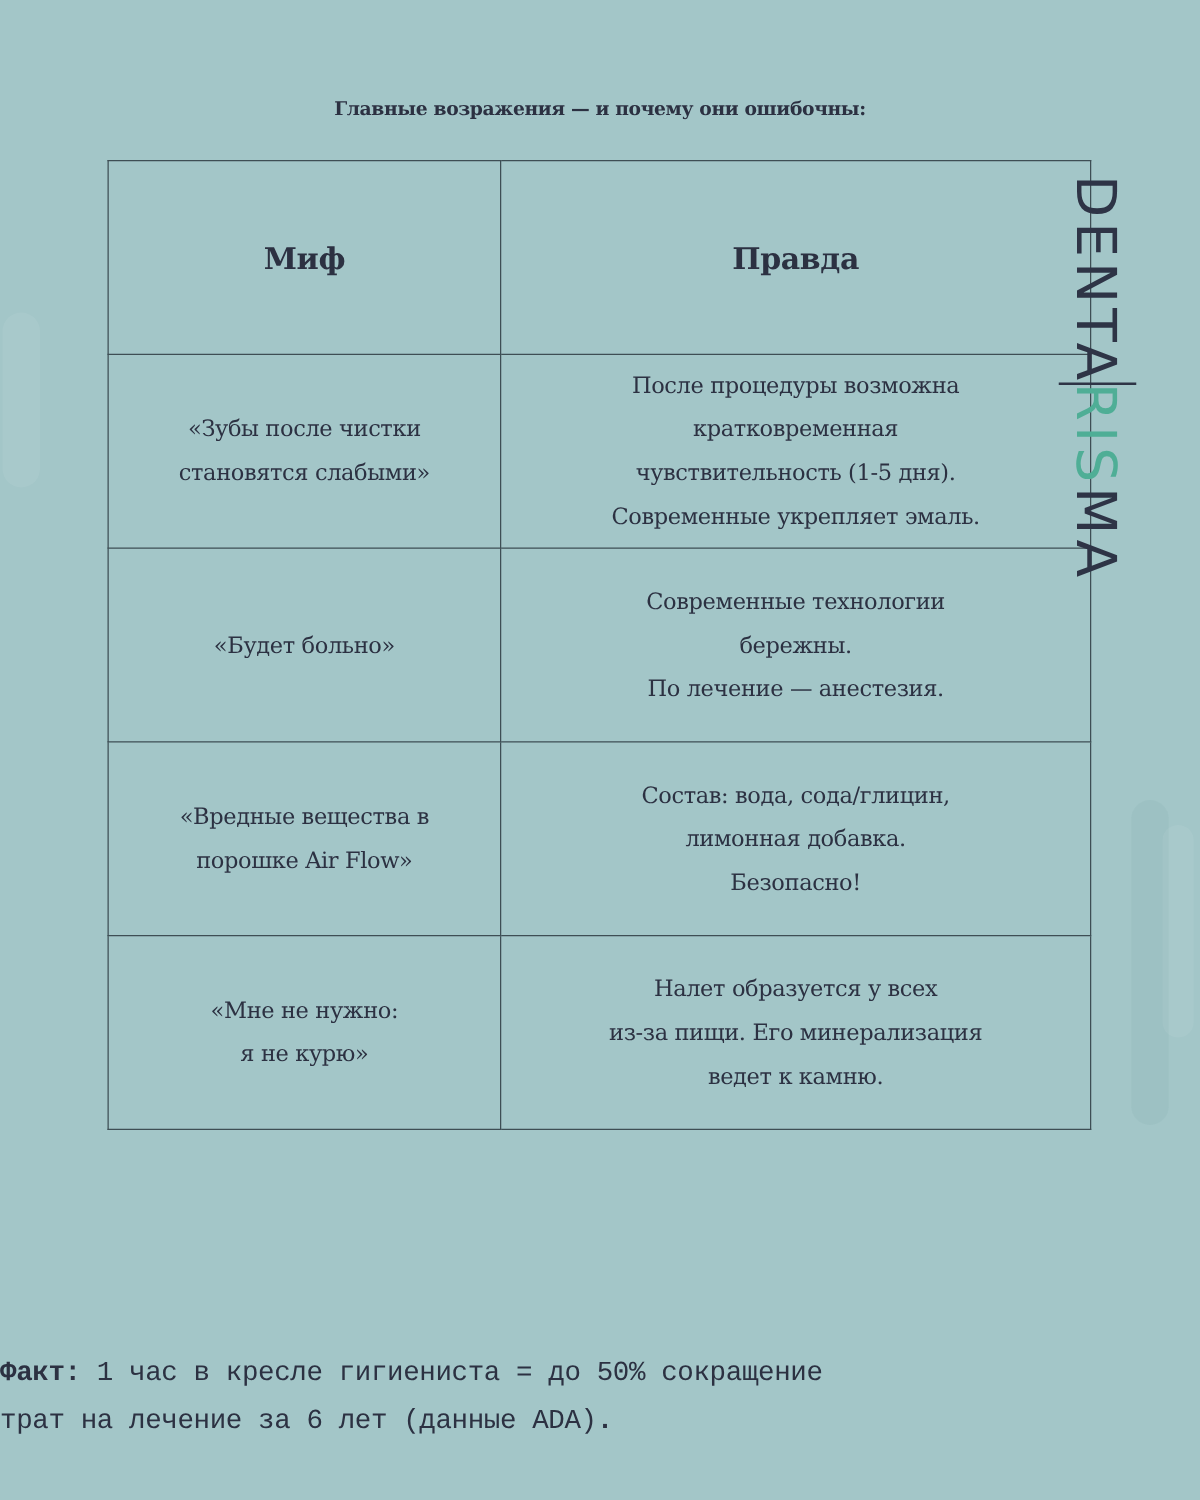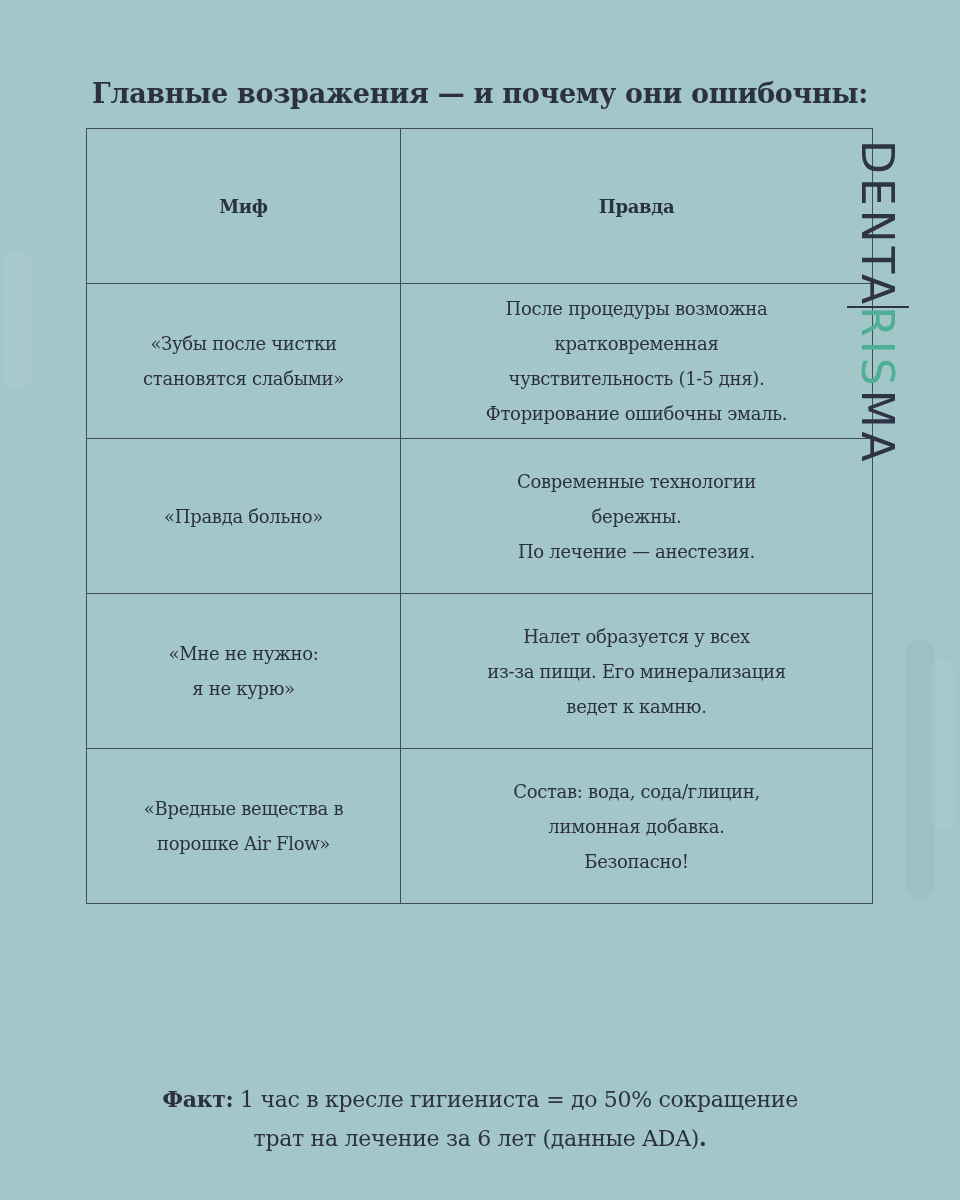--- a/index.html
+++ b/index.html
@@ -8,45 +8,45 @@
       background: #a3c6c8;
       font-family: "DejaVu Serif", "Liberation Serif", serif;
       color: #2c3142;
     }
     .texture {
       position: absolute; border-radius: 40px; background: rgba(255,255,255,0.06);
     }
     .texture.dark { background: rgba(60,110,115,0.05); }
     .title {
       position: absolute; left: 0; top: 78px; width: 960px; text-align: center;
-      font-family: "DejaVu Serif", serif; font-weight: bold; font-size: 27px;
+      font-family: "DejaVu Serif", serif; font-weight: bold; font-size: 15px;
       letter-spacing: -0.3px; color: #2c3142;
     }
     table.myths {
       position: absolute; left: 86px; top: 128px; width: 786px;
       border-collapse: collapse; table-layout: fixed;
     }
     table.myths td, table.myths th {
       border: 1.5px solid #3e4e54; height: 154px; text-align: center; vertical-align: middle;
       padding: 0 12px; font-size: 18px; line-height: 35px; font-weight: normal;
       letter-spacing: -0.3px; color: #2c3142;
     }
-    table.myths th { font-weight: bold; font-size: 18px; }
+    table.myths th { font-weight: bold; font-size: 24px; }
     col.c1 { width: 314px; } col.c2 { width: 472px; }
     .line { display: block; white-space: nowrap; }
     .logo {
       position: absolute; left: 905px; top: 140px; transform-origin: 0 0; transform: rotate(90deg);
       font-family: "DejaVu Sans", "Liberation Sans", sans-serif; font-size: 44px;
       letter-spacing: 4px; white-space: nowrap; line-height: 36px; color: #2e3446; font-weight: normal;
     }
     .logo .accent { color: #4fae96; }
     .logo .bar { display: inline-block; width: 2px; height: 62px; background: #2e3446; vertical-align: middle; margin: 0 -2px 0 -2px; position: relative; top: -4px; }
     .fact {
-      position: absolute; left: 0; top: 1080px; width: 960px; text-align: center;
-      font-size: 22px; line-height: 38px; letter-spacing: -0.3px; color: #2c3142;
+      position: absolute; left: 0; top: 1080px; width: 960px; text-align: left;
+      font-size: 22px; line-height: 38px; letter-spacing: -0.3px; color: #2c3142; font-family: Liberation Mono, monospace;
     }
     .fact b { font-weight: bold; }
   </style>
 </head>
 <body>
 
 <div class="texture" style="left:2px;top:250px;width:30px;height:140px;"></div>
 <div class="texture dark" style="left:905px;top:640px;width:30px;height:260px;"></div>
 <div class="texture" style="left:930px;top:660px;width:25px;height:170px;"></div>
 
@@ -66,53 +66,53 @@
   <tbody>
     <tr>
       <td>
           <span class="line">«Зубы после чистки</span>
           <span class="line">становятся слабыми»</span>
         </td>
       <td>
           <span class="line">После процедуры возможна</span>
           <span class="line">кратковременная</span>
           <span class="line">чувствительность (1-5 дня).</span>
-          <span class="line">Фторирование ошибочны эмаль.</span>
+          <span class="line">Современные укрепляет эмаль.</span>
         </td>
     </tr>
     <tr>
       <td>
-          <span class="line">«Правда больно»</span>
+          <span class="line">«Будет больно»</span>
         </td>
       <td>
           <span class="line">Современные технологии</span>
           <span class="line">бережны.</span>
           <span class="line">По лечение — анестезия.</span>
+        </td>
+    </tr>
+    <tr>
+      <td>
+          <span class="line">«Вредные вещества в</span>
+          <span class="line">порошке Air Flow»</span>
+        </td>
+      <td>
+          <span class="line">Состав: вода, сода/глицин,</span>
+          <span class="line">лимонная добавка.</span>
+          <span class="line">Безопасно!</span>
         </td>
     </tr>
     <tr>
       <td>
           <span class="line">«Мне не нужно:</span>
           <span class="line">я не курю»</span>
         </td>
       <td>
           <span class="line">Налет образуется у всех</span>
           <span class="line">из-за пищи. Его минерализация</span>
           <span class="line">ведет к камню.</span>
-        </td>
-    </tr>
-    <tr>
-      <td>
-          <span class="line">«Вредные вещества в</span>
-          <span class="line">порошке Air Flow»</span>
-        </td>
-      <td>
-          <span class="line">Состав: вода, сода/глицин,</span>
-          <span class="line">лимонная добавка.</span>
-          <span class="line">Безопасно!</span>
         </td>
     </tr>
   </tbody>
 </table>
 
 <div class="logo">
   <span>DENTA</span><span class="bar"></span><span class="accent">RIS</span><span>MA</span>
 </div>
 
 <div class="fact">

